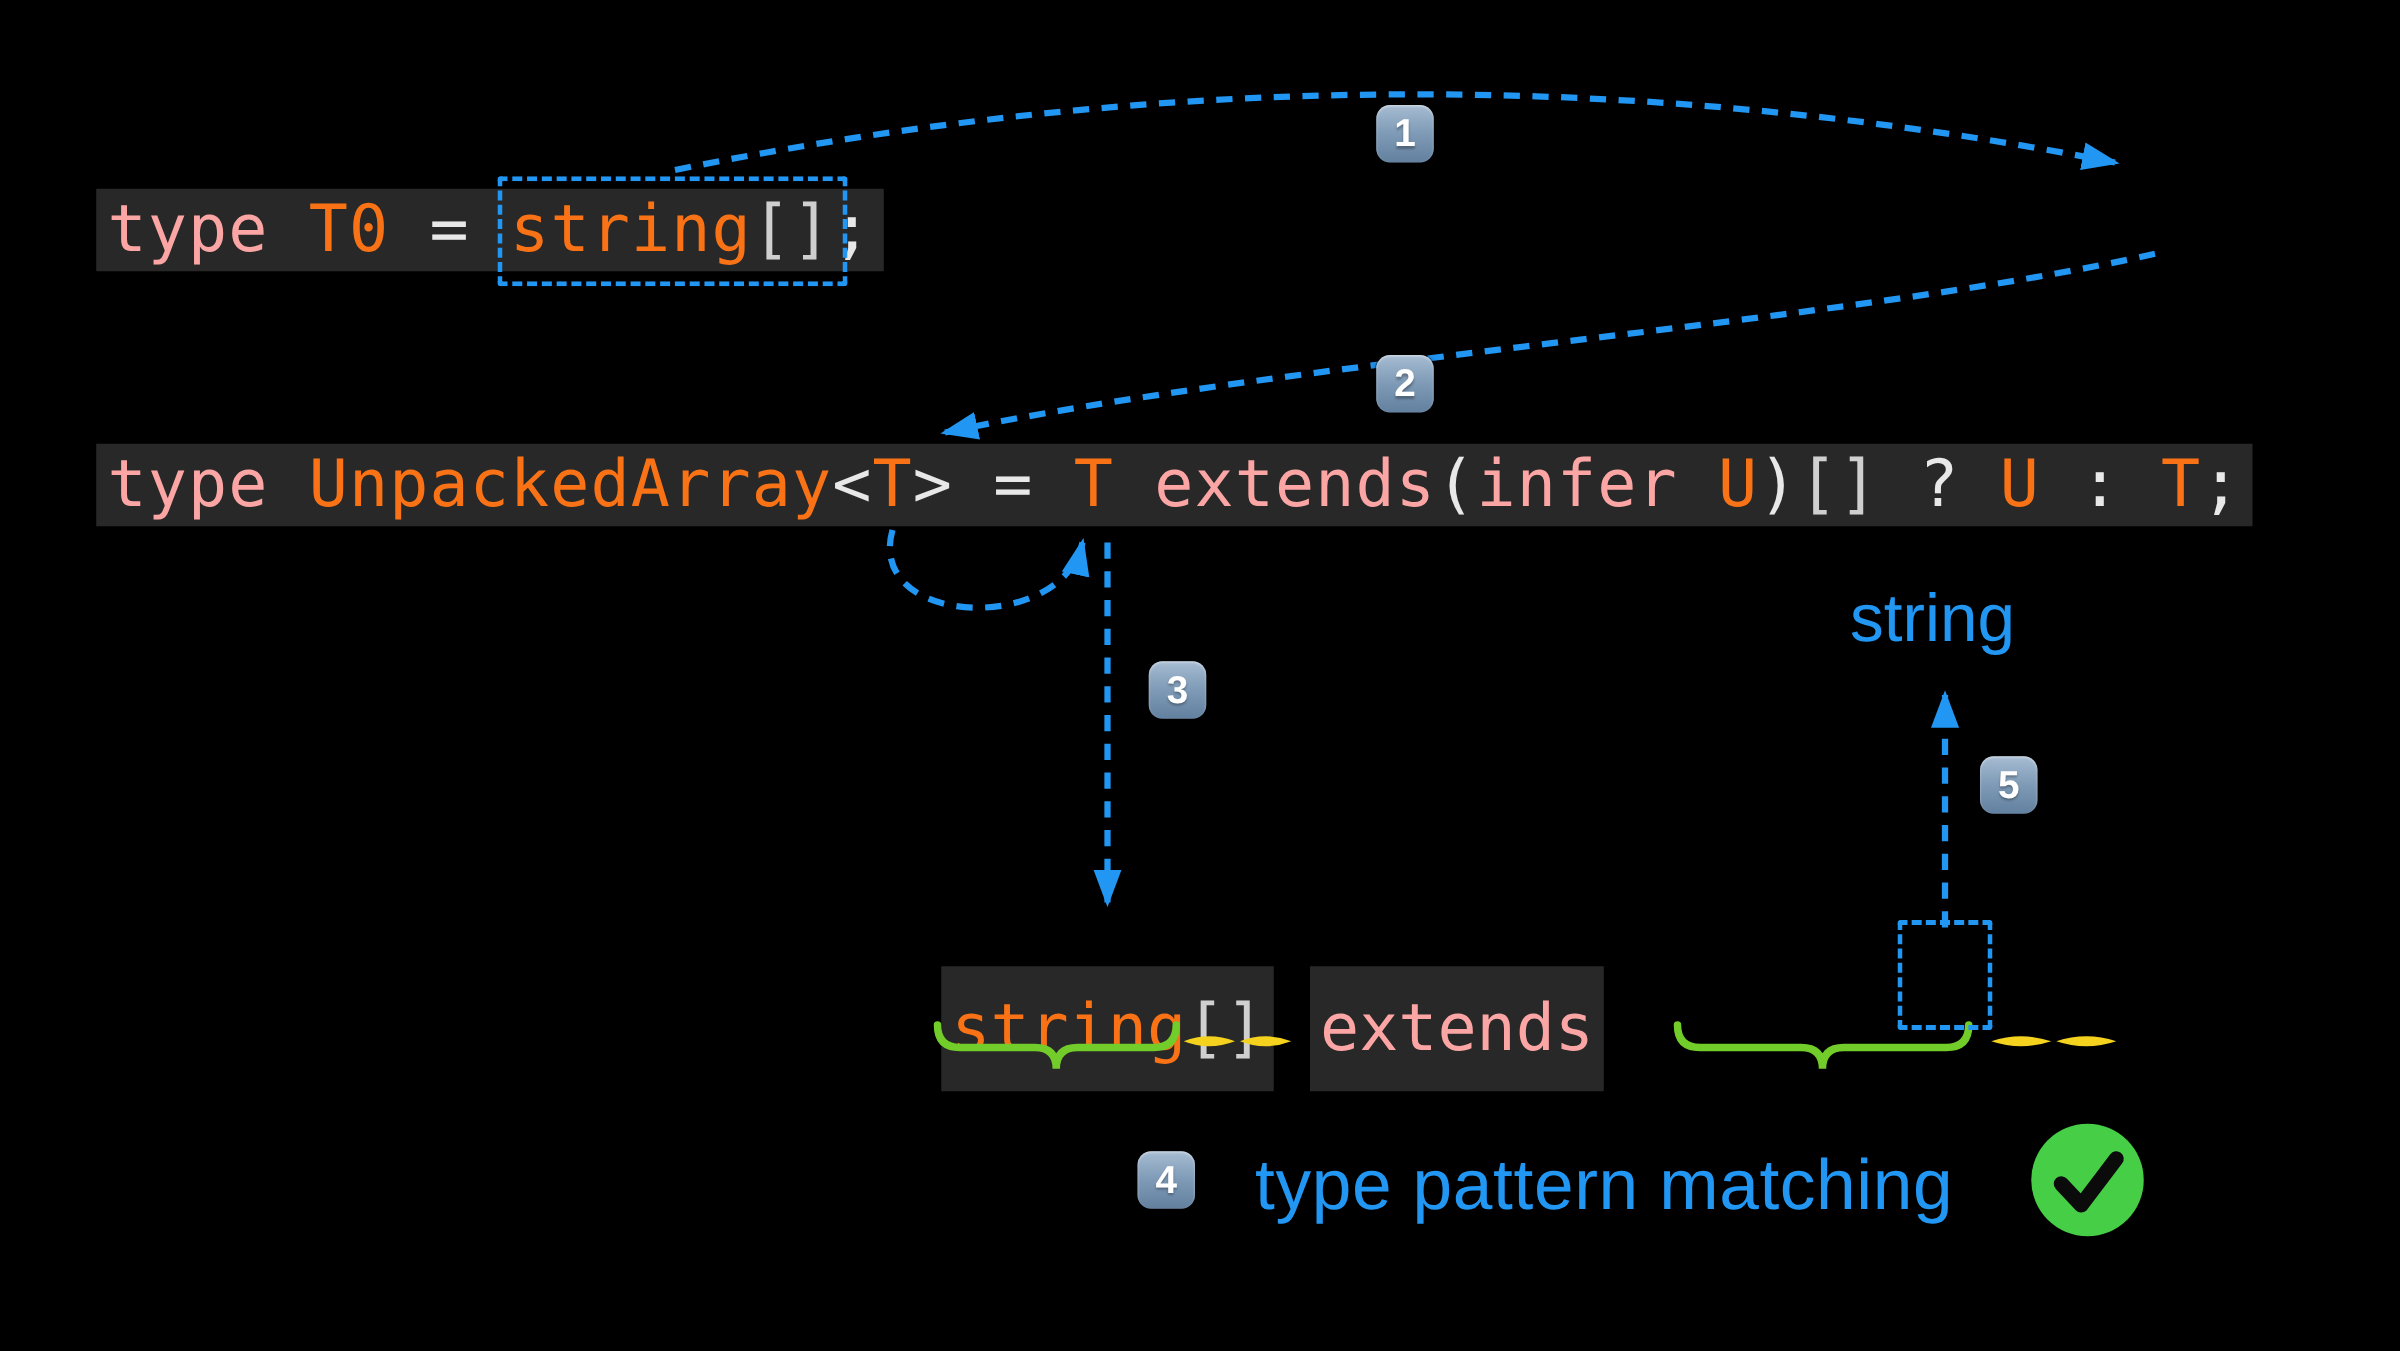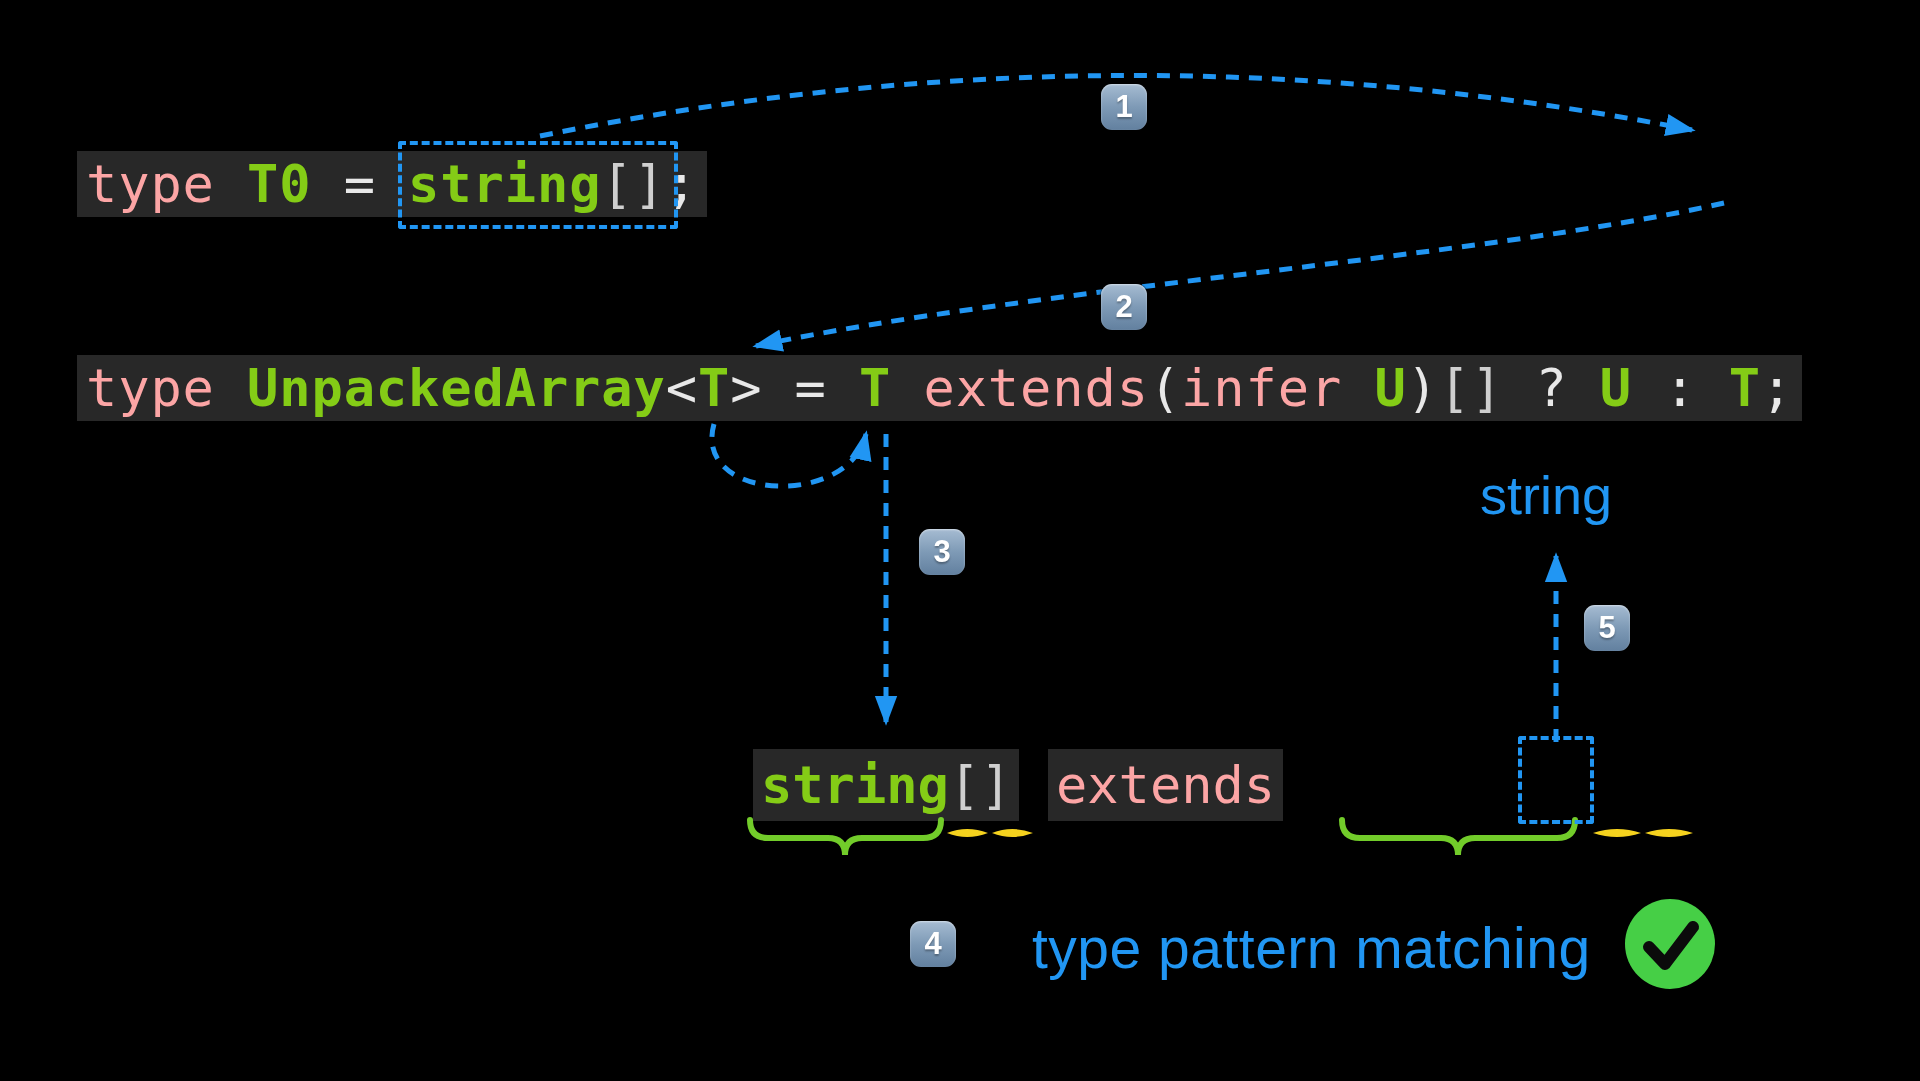--- a/index.html
+++ b/index.html
@@ -1,36 +1,36 @@
 <!DOCTYPE html>
 <html><head>
 <meta charset="utf-8">
 <style>
   html,body{margin:0;padding:0;background:#000;}
   #canvas{position:relative;width:1920px;height:1081px;background:#000;overflow:hidden;
           font-family:"DejaVu Sans Mono","Liberation Mono",monospace;}
   .bar{position:absolute;height:66px;line-height:66px;background:#282828;
        padding:0 9px;font-size:52px;letter-spacing:0.9px;white-space:pre;z-index:1;}
-  .bar.small{height:64px;line-height:64px;letter-spacing:0px;padding:4px 8px;}
+  .bar.small{height:64px;line-height:64px;letter-spacing:0px;padding:18px 8px;margin-top:24px;}
   .tok{white-space:pre;}
   .c-keyword{color:#fca5a5;}
-  .c-type{color:#84cc16;font-weight:bold;}
+  .c-type{color:#f97316;}
   .c-punct{color:#E8E8E8;}
   .c-bracket{color:#CFCFCF;}
   .dbox{position:absolute;border:4px dashed #2196F3;border-radius:3px;z-index:3;}
   #overlay{position:absolute;left:0;top:0;z-index:2;}
   .badge{position:absolute;width:46px;height:46px;border-radius:11px;z-index:4;
          background:linear-gradient(180deg,#A6BCD2 0%,#7E9AB6 50%,#62809F 100%);
          box-shadow:0 3px 6px rgba(0,0,0,.55), inset 0 1px 2px rgba(255,255,255,.5), 0 0 0 1px rgba(0,0,0,.35);
          color:#FFFFFF;font-family:"Liberation Sans",sans-serif;font-weight:bold;font-size:31px;
          display:flex;align-items:center;justify-content:center;
          text-shadow:0 2px 2px rgba(0,0,0,.3);}
   .bluelabel{position:absolute;color:#2196F3;font-family:"Liberation Sans","DejaVu Sans",sans-serif;z-index:4;}
   #label-string{left:1480px;top:464px;font-size:54px;}
-  #label-caption{left:1032px;top:915px;font-size:57px;letter-spacing:0.5px;}
+  #label-caption{left:1004px;top:915px;font-size:57px;letter-spacing:0.5px;}
   #check-icon{position:absolute;left:1622px;top:896px;z-index:4;}
 </style>
 </head>
 <body>
 
 <div id="canvas">
 
   <svg id="overlay" width="1920" height="1081" viewBox="0 0 1920 1081">
     <defs>
       <marker id="ah" viewBox="0 0 8 6" markerWidth="6" markerHeight="6" refX="7" refY="3" orient="auto" markerUnits="strokeWidth">

